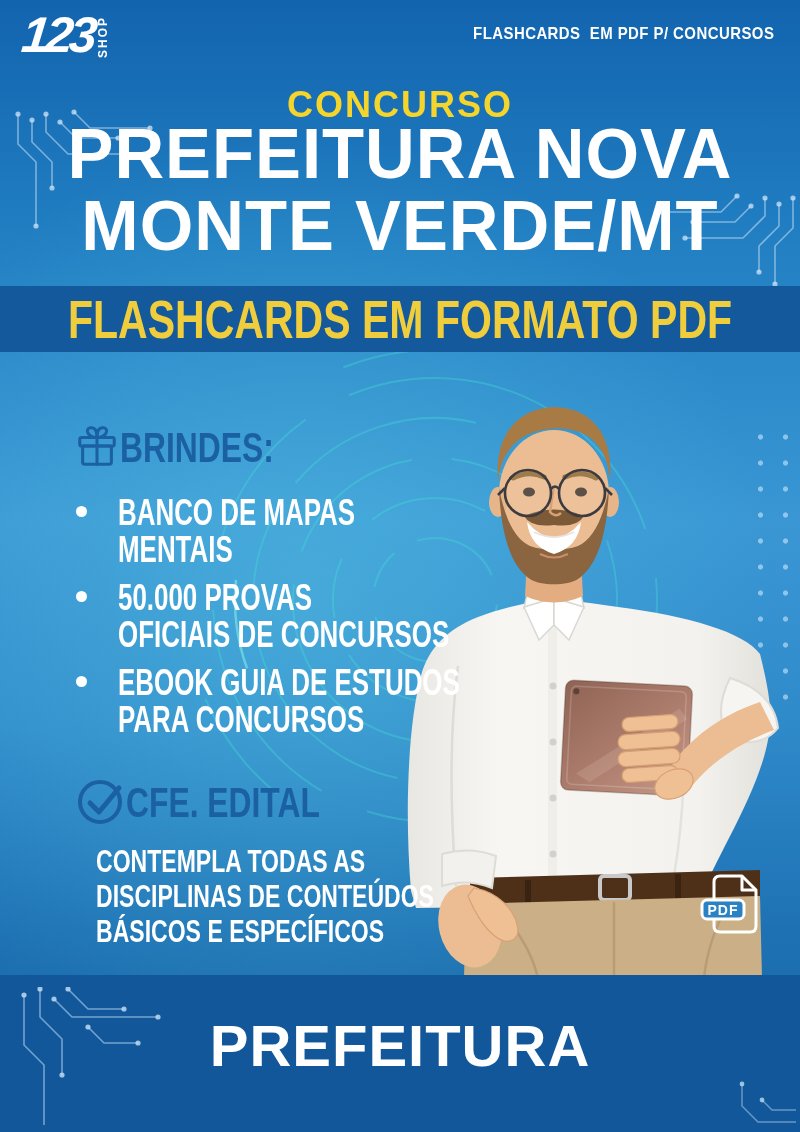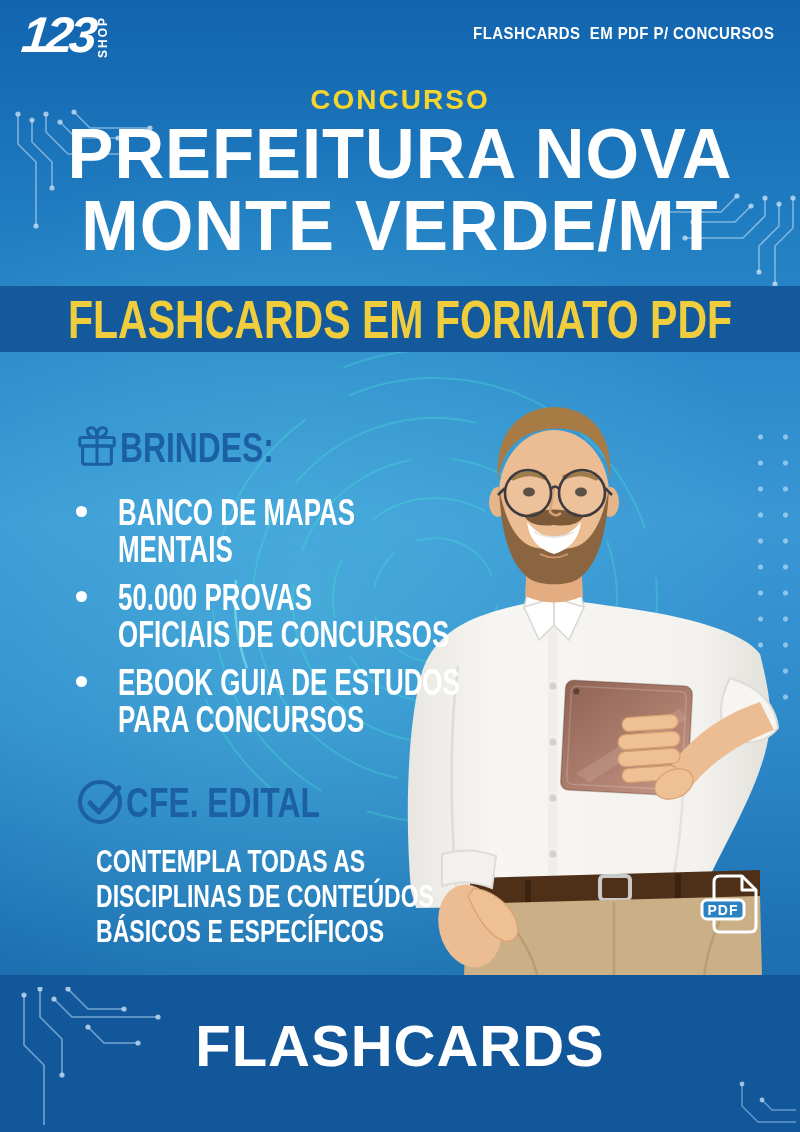--- a/index.html
+++ b/index.html
@@ -29,21 +29,21 @@
     writing-mode:vertical-rl;transform:rotate(180deg);margin-left:4px;margin-top:6px;line-height:1;
   }
   .tagline{
     position:absolute;top:24px;right:26px;z-index:4;color:#fff;
     font-size:17px;font-weight:700;letter-spacing:.5px;white-space:pre;
     transform:scaleX(.88);transform-origin:100% 50%;
   }
   
   .kicker{
     position:absolute;left:0;top:84px;width:800px;text-align:center;z-index:4;
-    color:#f5d52b;font-size:28px;font-weight:700;letter-spacing:2px;
+    color:#f5d52b;font-size:36px;font-weight:700;letter-spacing:2px;
   }
   .title{
     position:absolute;left:0;width:800px;text-align:center;z-index:4;
     color:#fff;font-weight:700;font-size:71px;line-height:1;letter-spacing:1px;
     transform:scaleX(.97);white-space:nowrap;
   }
   .title-1{top:118px;}
   .title-2{top:190px;}
   
   .banner{
@@ -345,16 +345,16 @@
     <svg class="circuit fr-circuit" width="70" height="50" viewBox="0 0 70 50">
       <g fill="none" stroke="#9dc4e8" stroke-width="1.5" opacity=".6">
         <path d="M68,44 H30 L14,28 V6"></path>
           <path d="M68,32 H44 L34,22"></path>
       </g>
       <g fill="#bcd9f2" opacity=".8">
           <circle cx="14" cy="6" r="2.4"></circle>
           <circle cx="34" cy="22" r="2.4"></circle>
         </g>
     </svg>
-    <h2 class="footer-title">FLASHCARDS</h2>
+    <h2 class="footer-title">PREFEITURA</h2>
   </div>
 
 </div>
 
 </body></html>

